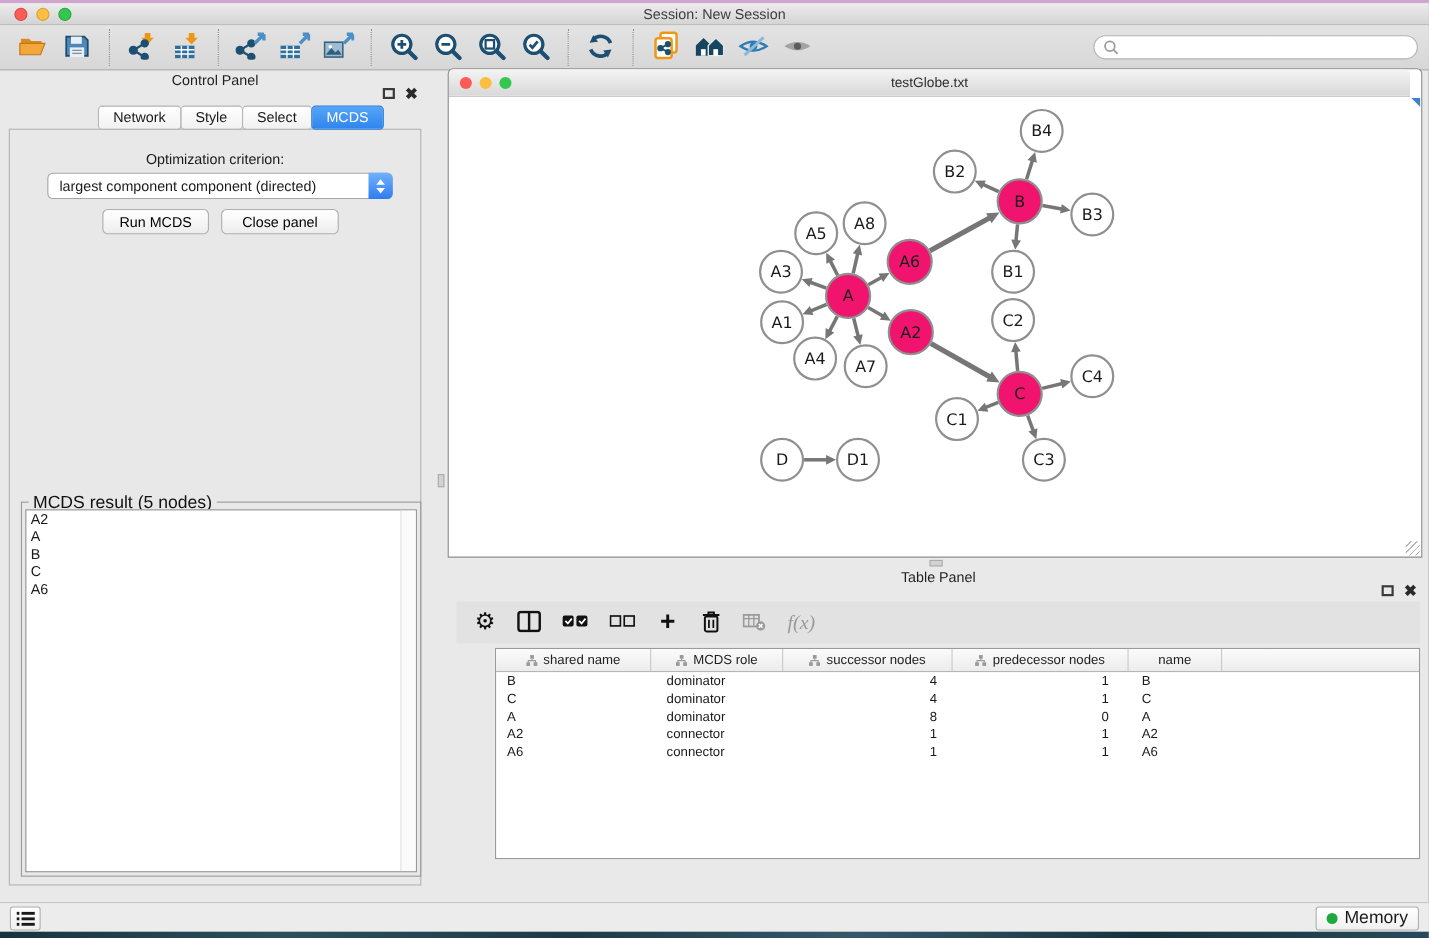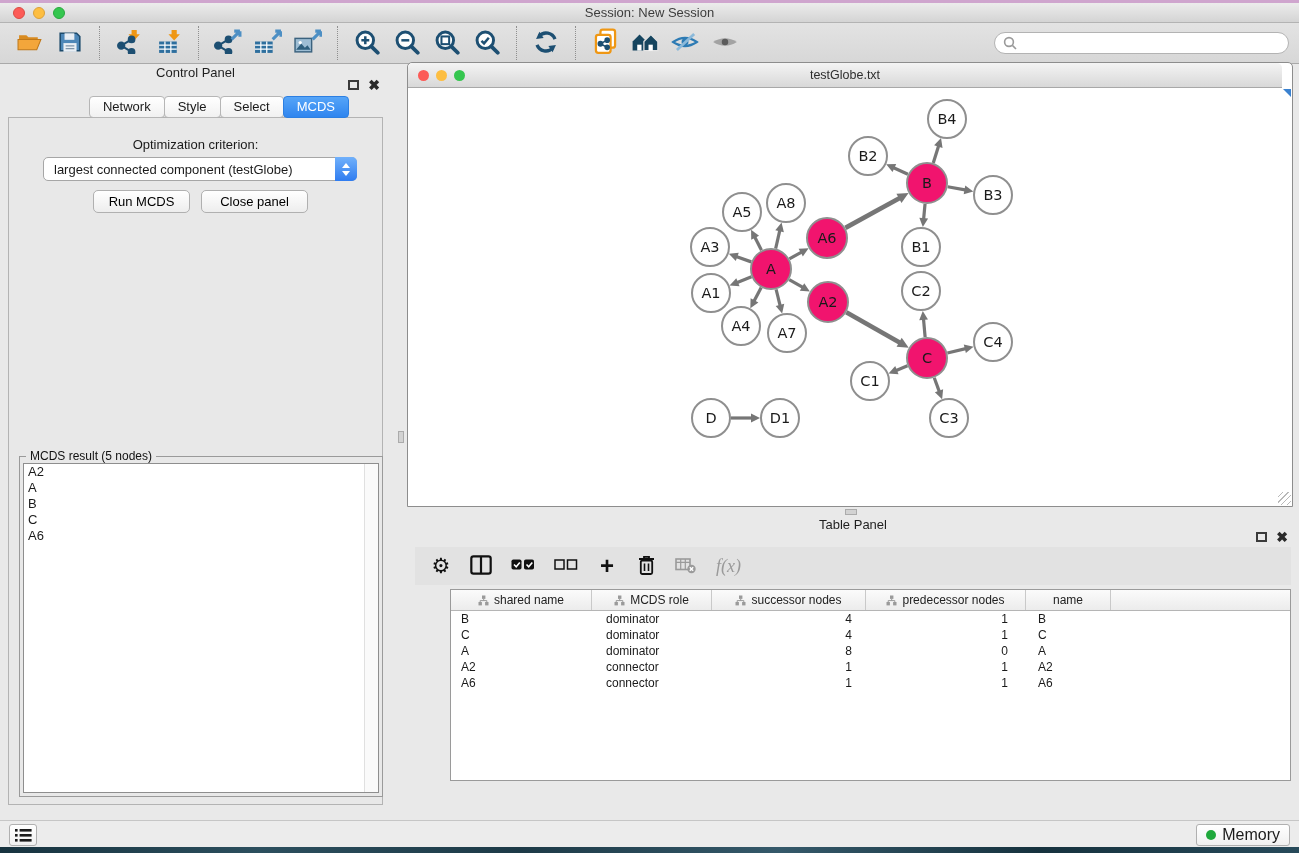--- a/index.html
+++ b/index.html
@@ -70,21 +70,21 @@
   .dd-down { width:0; height:0; border-left:4px solid transparent; border-right:4px solid transparent; border-top:5px solid #fff; }
   .aqua-btn {
     position:absolute; height:23px; background:linear-gradient(#ffffff,#ededed);
     border:1px solid #b0b0b0; border-radius:5px; font-size:13px; text-align:center;
     font-family:"Liberation Sans",sans-serif; cursor:default;
   }
   #run-btn { left:84px; top:72px; width:97px; }
   #close-btn { left:192px; top:72px; width:107px; }
   .result-group { position:absolute; left:10px; top:338px; width:364px; height:341px; border:1px solid #9a9a9a; }
   .result-legend {
-    position:absolute; top:-8px; left:6px; background:#e8e8e8; padding:0 4px; font-size:12px; color:#111;
+    position:absolute; top:-8px; left:6px; background:#e8e8e8; padding:0 4px; font-size:16px; color:#111;
   }
   .result-list { position:absolute; left:3px; right:3px; top:6px; bottom:3px; background:#fff; border:1px solid #8e8e8e; overflow:hidden; }
   .result-scroll { position:absolute; right:0; top:0; bottom:0; width:14px; background:#fafafa; border-left:1px solid #e0e0e0; }
   .result-item { font-size:13px; line-height:16px; padding-left:4px; }
 
   
   .net-window {
     position:absolute; left:407px; top:62px; width:886px; height:445px;
     background:#fff; border:1px solid #8d8d8d; border-radius:5px 5px 0 0;
   }
@@ -326,21 +326,21 @@
     </div>
     <div class="tabs-row cp-tabs" id="cp-tabs">
         <div class="tab">Network</div>
         <div class="tab">Style</div>
         <div class="tab">Select</div>
         <div class="tab selected">MCDS</div>
       </div>
     <div class="cp-content">
       <div class="opt-label">Optimization criterion:</div>
       <div class="dropdown">
-        <span>largest connected component (testGlobe)</span>
+        <span>largest component component (directed)</span>
         <span class="dd-stepper">
           <span class="dd-up"></span>
             <span class="dd-down"></span>
         </span>
       </div>
       <button class="aqua-btn" id="run-btn">Run MCDS</button>
       <button class="aqua-btn" id="close-btn">Close panel</button>
       <div class="result-group">
         <span class="result-legend">MCDS result (5 nodes)</span>
         <div class="result-list" id="result-list">

